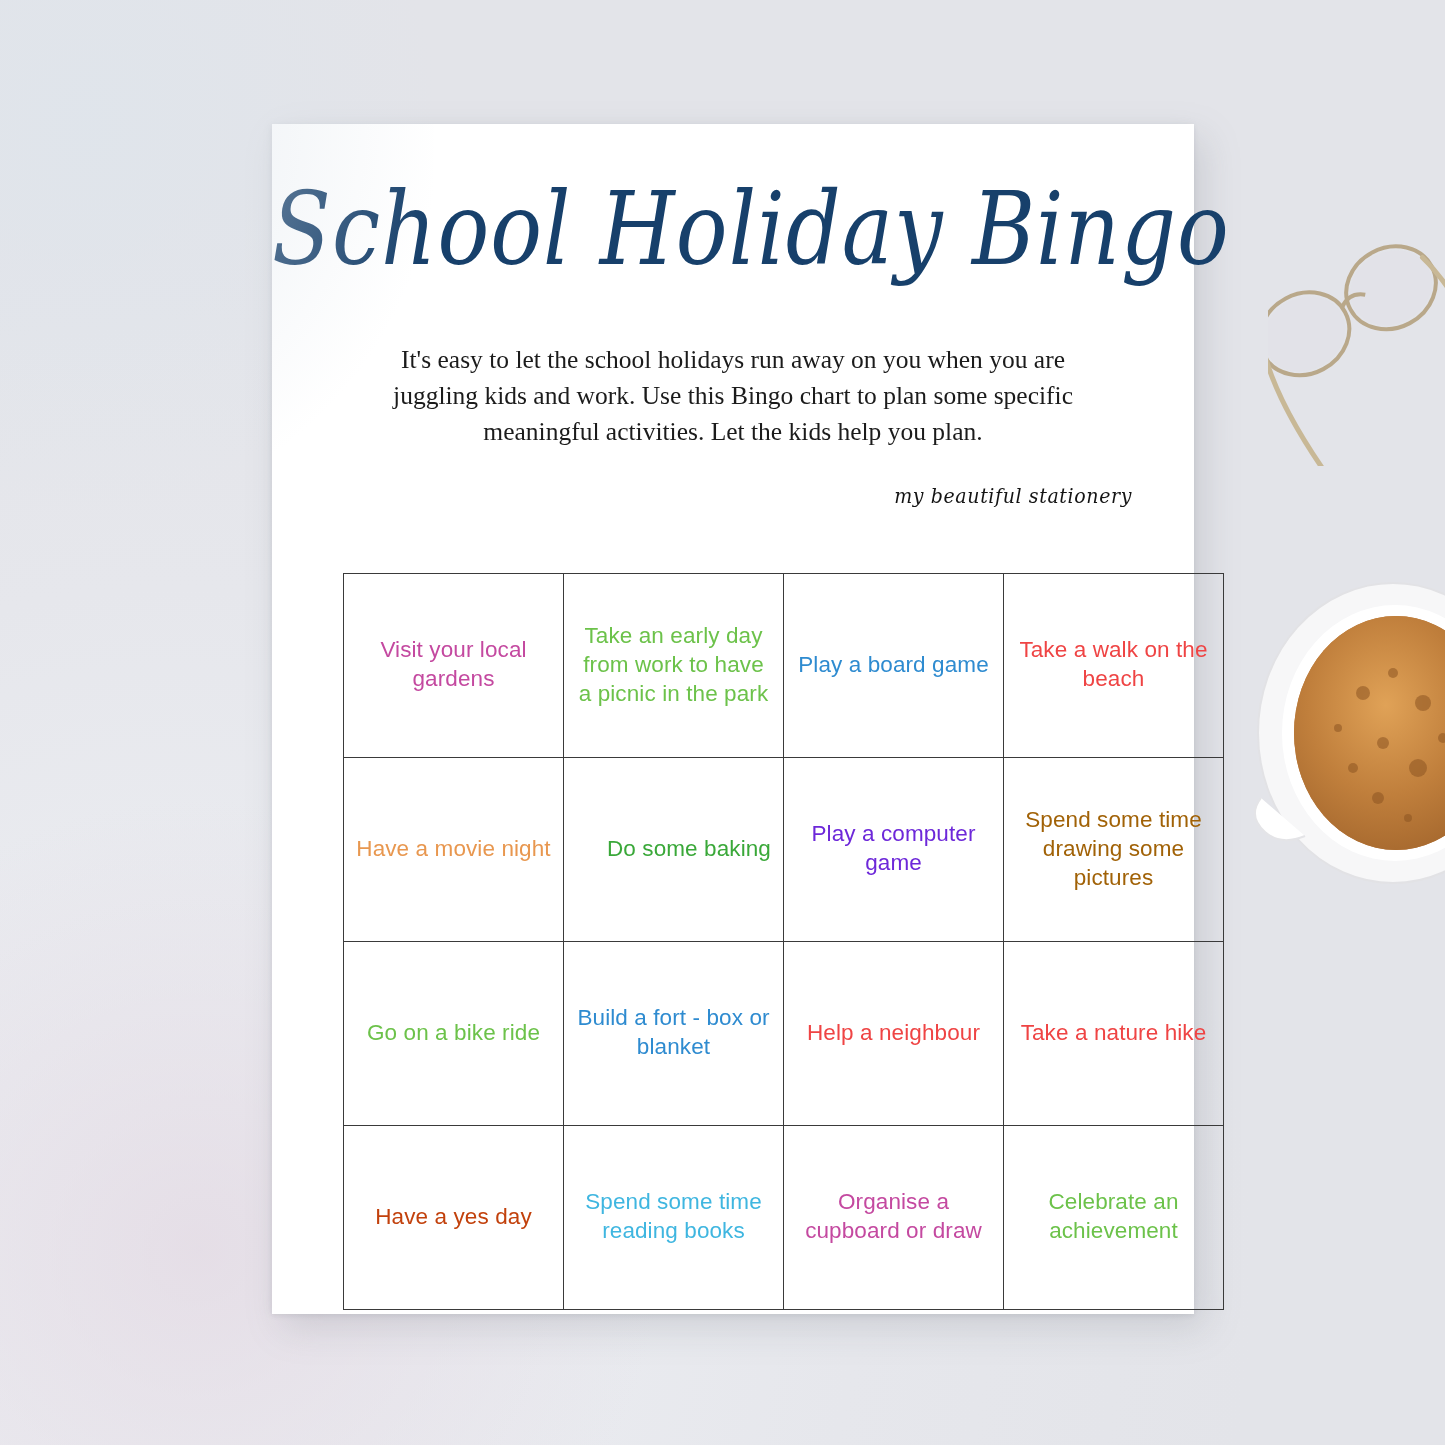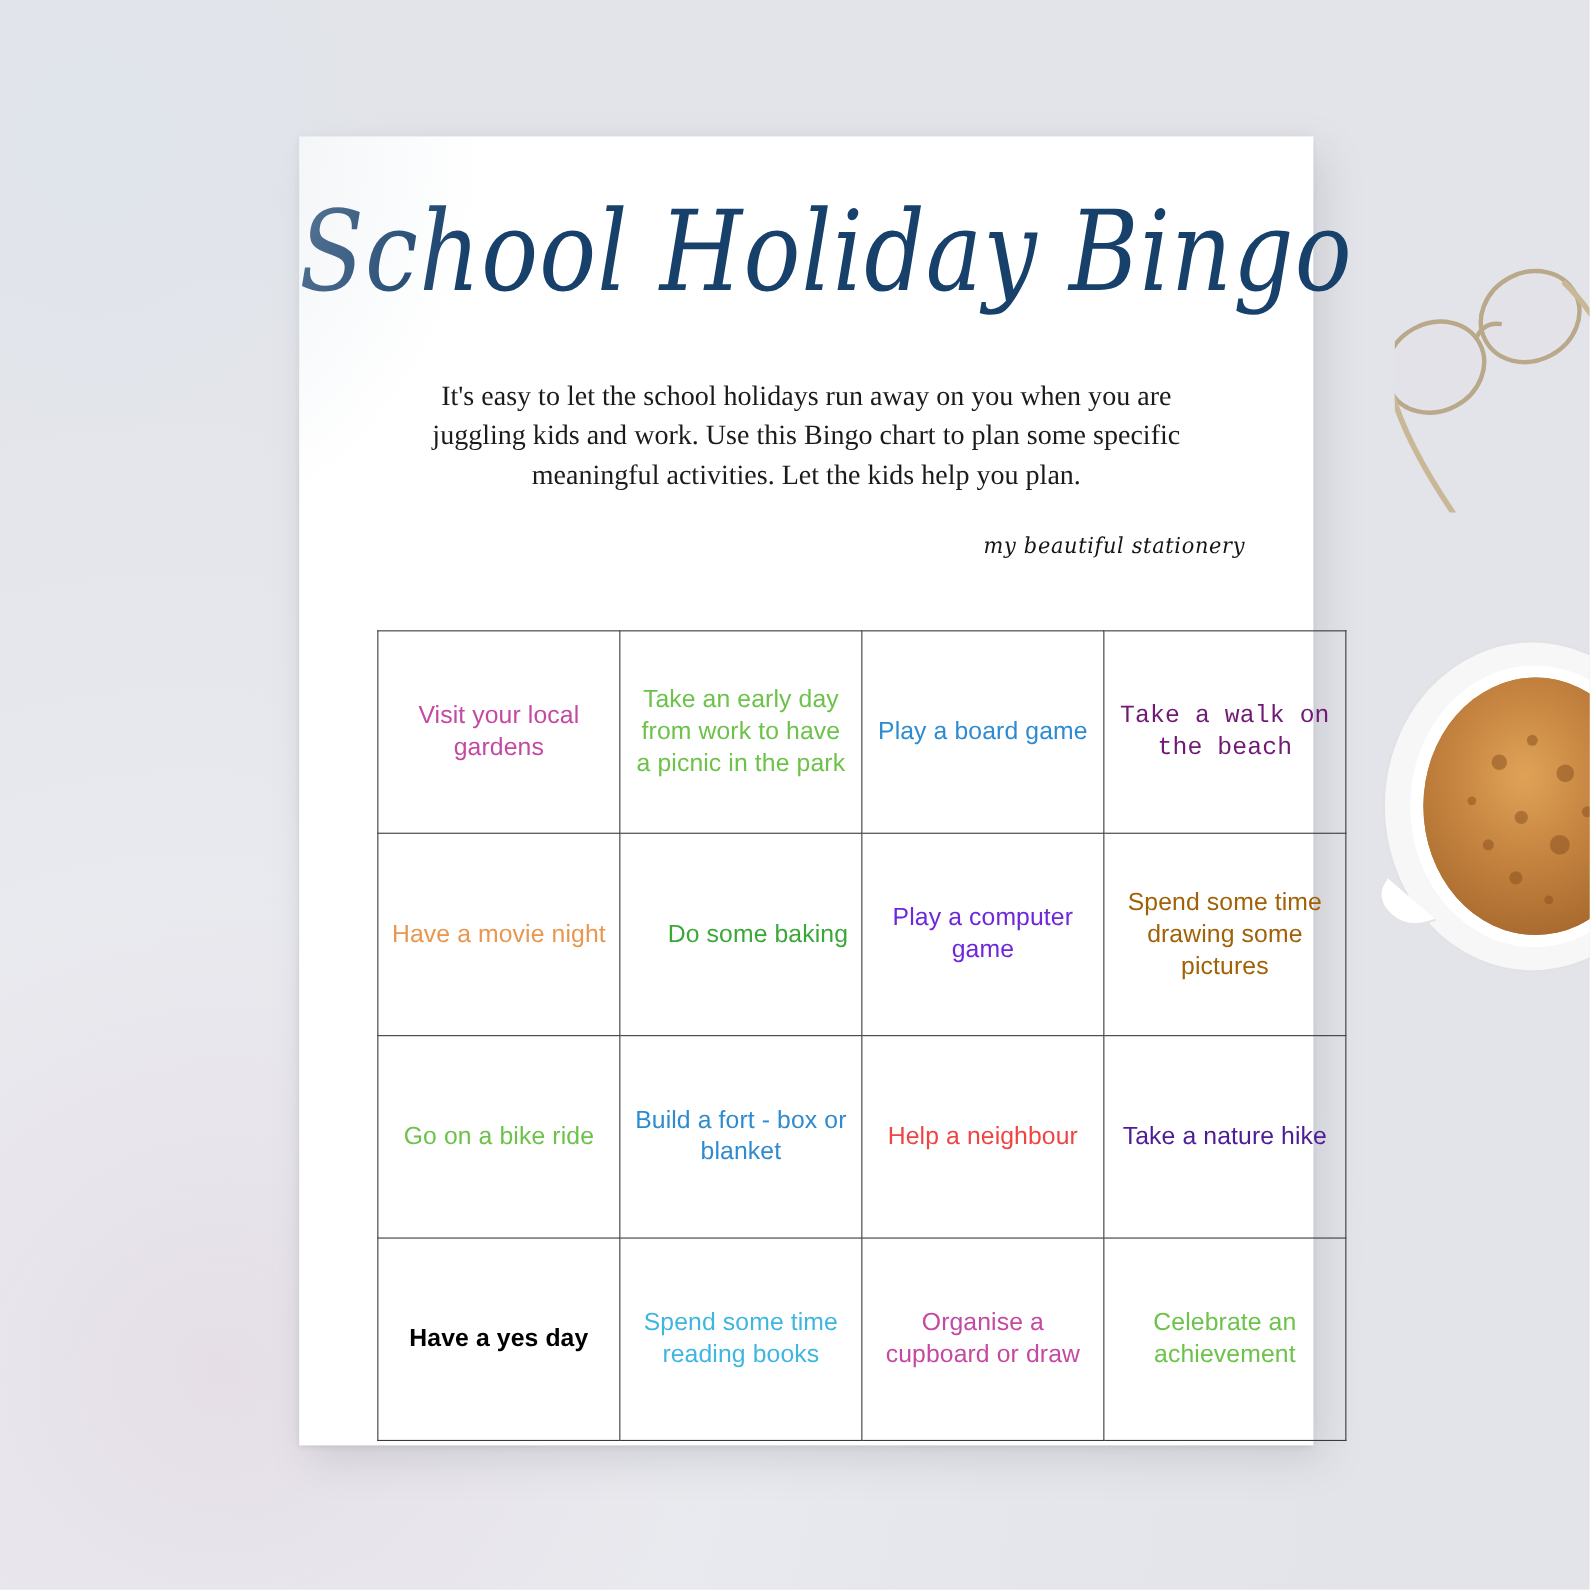--- a/index.html
+++ b/index.html
@@ -151,36 +151,36 @@
 
     <div class="brand">my beautiful stationery</div>
 
     <div class="grid-wrap">
       <table class="bingo">
         <tbody>
           <tr>
             <td style="color: rgb(196, 73, 160);">Visit your local gardens</td>
             <td style="color: rgb(108, 194, 74);">Take an early day from work to have a picnic in the park</td>
             <td style="color: rgb(46, 139, 208); margin-top: 37px;">Play a board game</td>
-            <td style="color: #701a75; font-family: Liberation Mono, monospace;">Take a walk on the beach</td>
+            <td style="color: #ef4444;">Take a walk on the beach</td>
           </tr>
           <tr>
             <td style="color: rgb(232, 151, 79);">Have a movie night</td>
             <td style="color: rgb(58, 168, 57); text-align: right;">Do some baking</td>
             <td style="color: #6d28d9;">Play a computer game</td>
             <td style="color: #a16207;">Spend some time drawing some pictures</td>
           </tr>
           <tr>
             <td style="color: rgb(108, 194, 74);">Go on a bike ride</td>
             <td style="color: rgb(46, 139, 208);">Build a fort - box or blanket</td>
             <td style="color: #ef4444;">Help a neighbour</td>
-            <td style="color: #4c1d95;">Take a nature hike</td>
-          </tr>
-          <tr>
-            <td style="color: #000000; font-weight: bold;">Have a yes day</td>
+            <td style="color: #ef4444;">Take a nature hike</td>
+          </tr>
+          <tr>
+            <td style="color: #c2410c;">Have a yes day</td>
             <td style="color: rgb(63, 182, 224);">Spend some time reading books</td>
             <td style="color: rgb(196, 73, 160);">Organise a cupboard or draw</td>
             <td style="color: rgb(108, 194, 74);">Celebrate an achievement</td>
           </tr>
         </tbody>
       </table>
     </div>
 
   </div>
 

